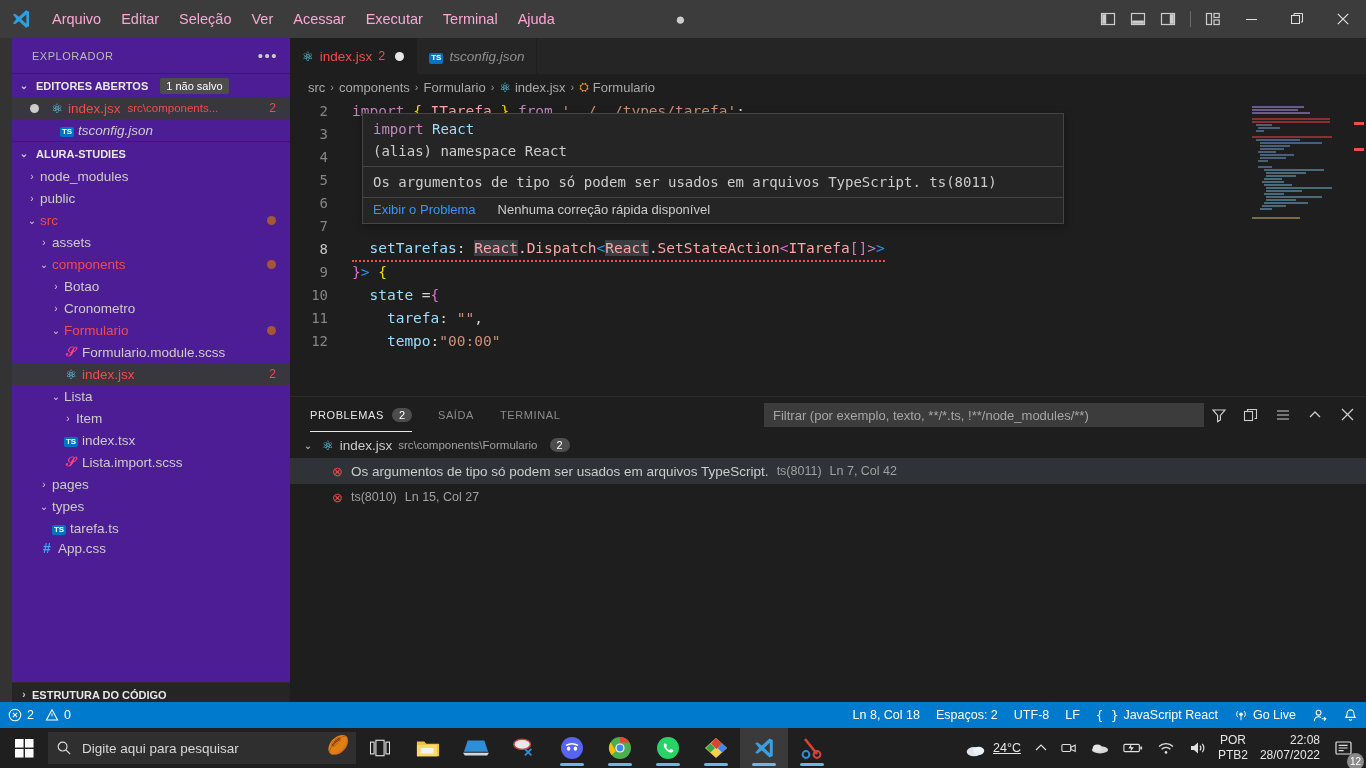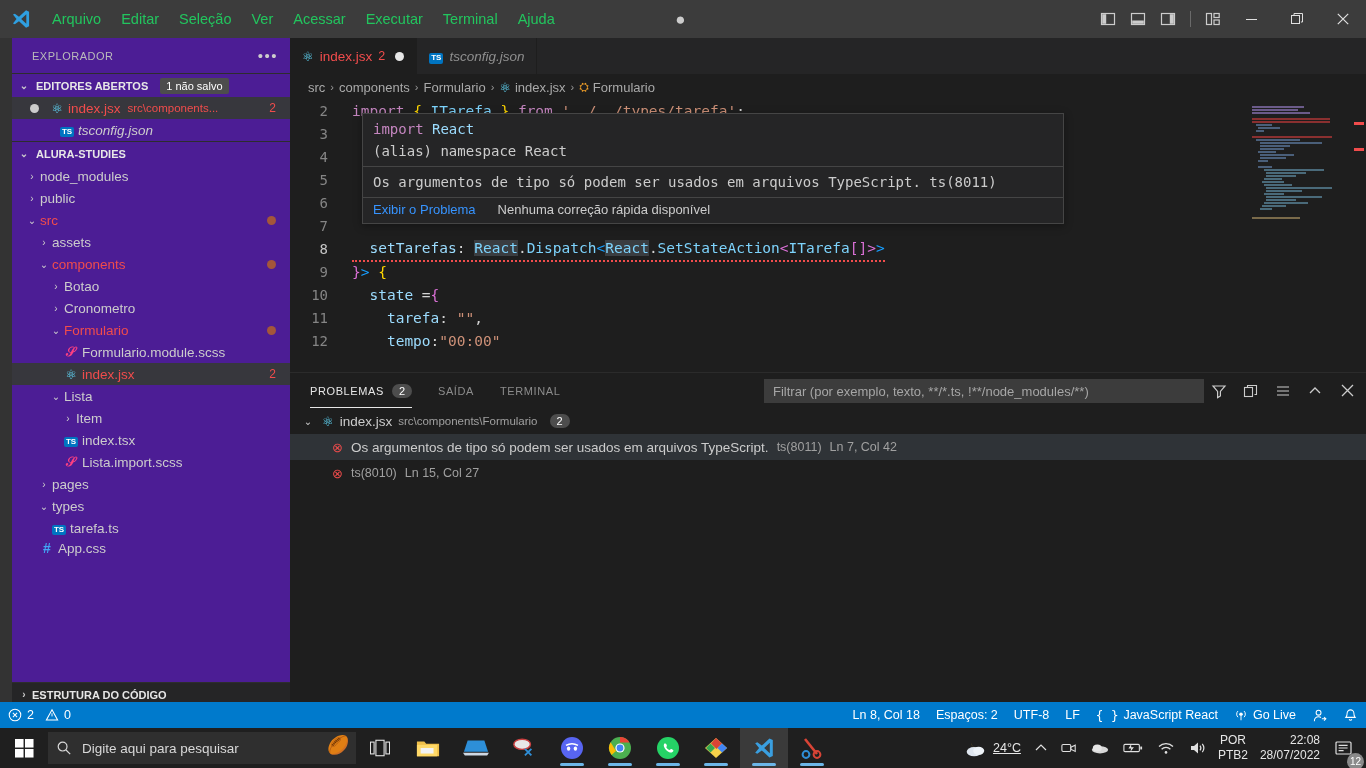--- a/index.html
+++ b/index.html
@@ -12,21 +12,21 @@
   #app { position: relative; width: 1366px; height: 768px; }
 
   
   .titlebar {
     position: absolute; left: 0; top: 0; width: 1366px; height: 38px;
     background: #3c3c3c; display: flex; align-items: center;
     color: #cccccc; font-size: 14.5px;
   }
   .vs-logo { width: 42px; display:flex; align-items:center; justify-content:center; }
   .menu-items { display: flex; align-items: center; gap: 0px; }
-  .menu-item { padding: 4px 10px; font-size: 14.5px; color: #22c55e; cursor: default; white-space: nowrap;}
+  .menu-item { padding: 4px 10px; font-size: 14.5px; color: #f9a8d4; cursor: default; white-space: nowrap;}
   .title-center {
     position: absolute; left: 0; right: 0; top: 0; height: 38px;
     display: flex; align-items: center; justify-content: center;
     font-size: 14.5px; color: #cccccc; pointer-events: none;
   }
   .title-dot { font-size: 17px; margin-right: 5px; line-height: 1;}
   .title-right {
     position: absolute; right: 0; top: 0; height: 38px; display: flex; align-items: center;
   }
   .layout-btn { width: 30px; height: 38px; display: flex; align-items: center; justify-content: center; }
@@ -112,21 +112,21 @@
   
   .code-wrap { position: relative; height: 252px; overflow: hidden; background:#1e1e1e; }
   .code {
     font-family: "DejaVu Sans Mono", monospace; font-size: 14.5px; line-height: 23px;
     color: #d4d4d4; position: relative;
   }
   .cl { display: flex; height: 23px; align-items: center; }
   .ln { width: 62px; text-align: right; padding-right: 24px; color:#858585; font-size: 14px; flex: none; }
   .ln.cur { color: #c6c6c6; }
   .ctxt { white-space: pre; }
-  .kw { color:#c586c0; } .ty { color:#7dd3fc; }
+  .kw { color:#c586c0; } .ty { color:#fca5a5; }
   .str { color:#ce9178; } .var { color:#9cdcfe; } .punc { color:#d4d4d4; } .brkt1 { color:#ffd700; } .brkt2 { color:#da70d6; }
   .brkt3 { color:#179fff; }
   .squiggle { border-bottom: 2px dotted #f14c4c; }
 
   
   .hover-box {
     position: absolute; left: 72px; top: 13px; width: 702px;
     background: #252526; border: 1px solid #454545; color:#cccccc; z-index: 20;
     box-shadow: 0 2px 8px rgba(0,0,0,.36);
   }
@@ -137,21 +137,21 @@
   .hb-muted { color: #cccccc; }
   .wordhl { background: #3a3d41; }
 
   
   .minimap { position: absolute; right: 14px; top: 0px; width: 104px; height: 252px; overflow:hidden; }
   .mm-line { height: 2px; margin-bottom: 1px; }
   .scroll-deco { position:absolute; right: 0; top:0; width: 14px; height: 252px; background:#1e1e1e;}
   .scroll-err { position:absolute; right:2px; width:10px; height:3px; background:#f14c4c;}
 
   
-  .panel { position: absolute; left: 290px; top: 372px; width: 1076px; height: 312px; background:#1e1e1e; border-top: 1px solid #2b2b2b;}
+  .panel { position: absolute; left: 290px; top: 396px; width: 1076px; height: 312px; background:#1e1e1e; border-top: 1px solid #2b2b2b;}
   .panel-head { height: 35px; display:flex; align-items:center; padding-left: 20px; position: relative; }
   .ptab { font-size: 11px; letter-spacing: .6px; color:#8c8c8c; margin-right: 26px; display:flex; align-items:center; gap:8px; height:35px;}
   .ptab.active { color:#e7e7e7; box-shadow: inset 0 -1px 0 0 #e7e7e7; }
   .ptab .cnt { background:#4d4d4d; color:#fff; border-radius: 9px; padding: 1px 7px; font-size: 11px; letter-spacing:0;}
   .filter-input {
     position:absolute; right: 162px; left: 474px; top: 6px; height: 24px;
     background:#3c3c3c; border: 1px solid #3c3c3c; color:#cccccc; font-size: 13px;
     padding: 0 8px; font-family:"Liberation Sans", sans-serif;
   }
   .filter-input::placeholder { color:#a6a6a6; }

